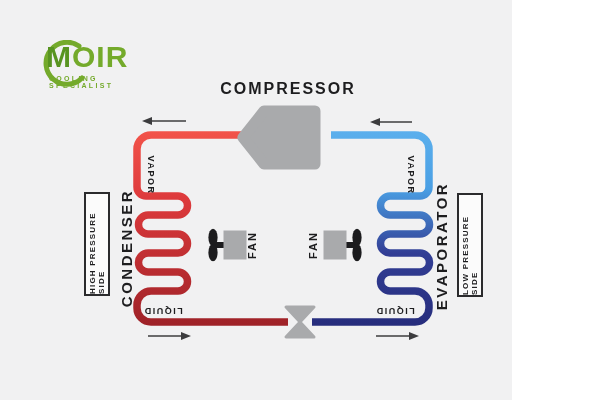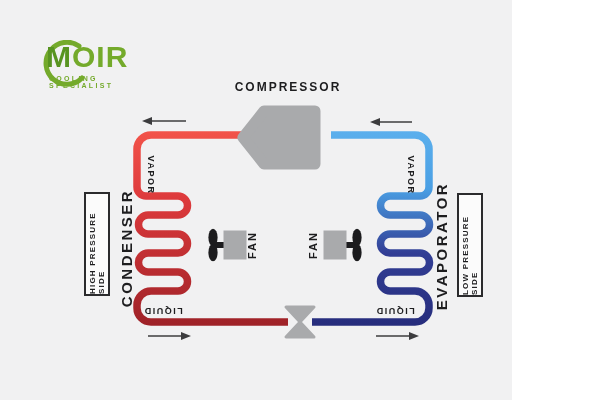--- a/index.html
+++ b/index.html
@@ -4,21 +4,21 @@
 <style>
   html,body{margin:0;padding:0;}
   .stage{
     position:relative;width:512px;height:400px;overflow:hidden;
     background:var(--bg,#f1f1f2);
     font-family:"Liberation Sans",sans-serif;
     font-weight:700;color:var(--ink,#1d1d1f);
   }
   .stage svg.diagram{position:absolute;left:0;top:0;}
   .lbl{position:absolute;text-align:center;white-space:nowrap;}
-  .lbl-big{font-size:12px;letter-spacing:2px;}
+  .lbl-big{font-size:16px;letter-spacing:2px;}
   .lbl-side{font-size:15px;letter-spacing:2.5px;height:20px;line-height:20px;}
   .lbl-small{font-size:9px;letter-spacing:1.5px;height:12px;line-height:12px;}
   .lbl-fan{font-size:11px;letter-spacing:2px;height:14px;line-height:14px;}
   .rot-ccw{transform:rotate(-90deg);}
   .rot-cw{transform:rotate(90deg);}
   .rot-180{transform:rotate(180deg);}
   .pressure-box{
     position:absolute;width:100px;height:22px;
     display:flex;align-items:center;justify-content:center;
     border:2px solid var(--box_border,#2b2b2d);

